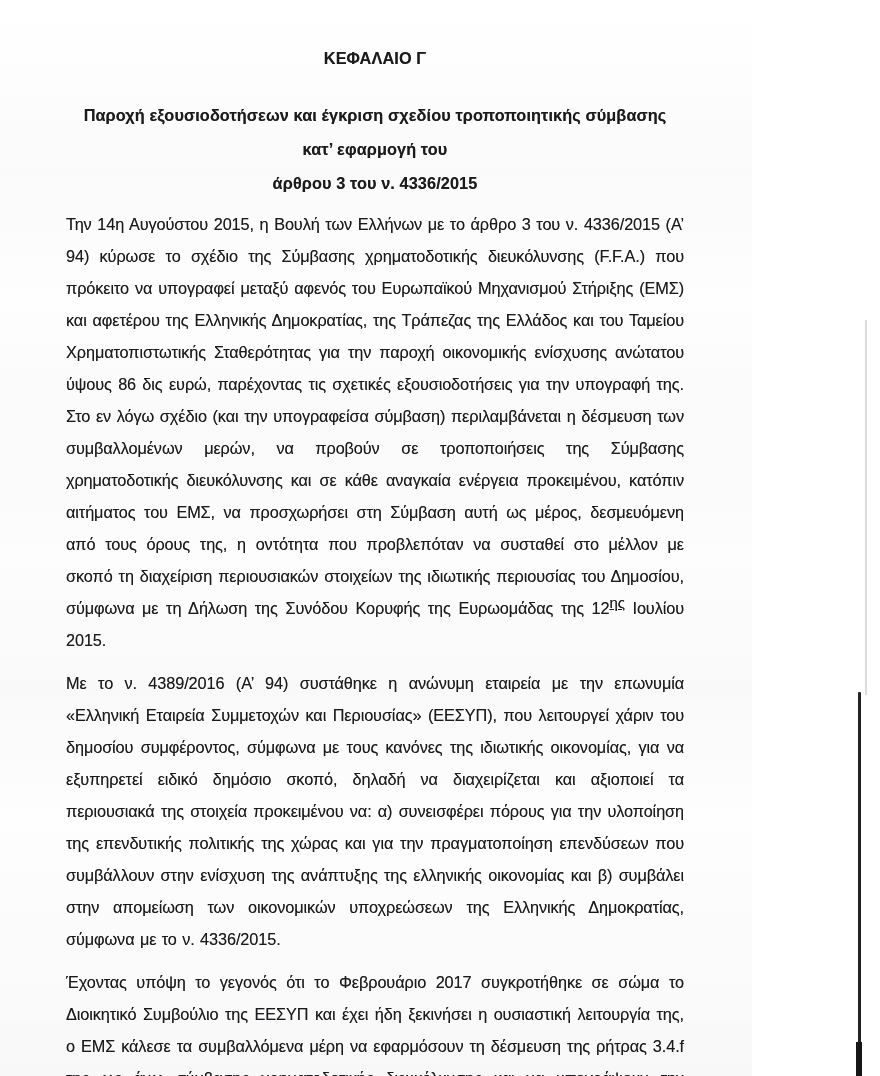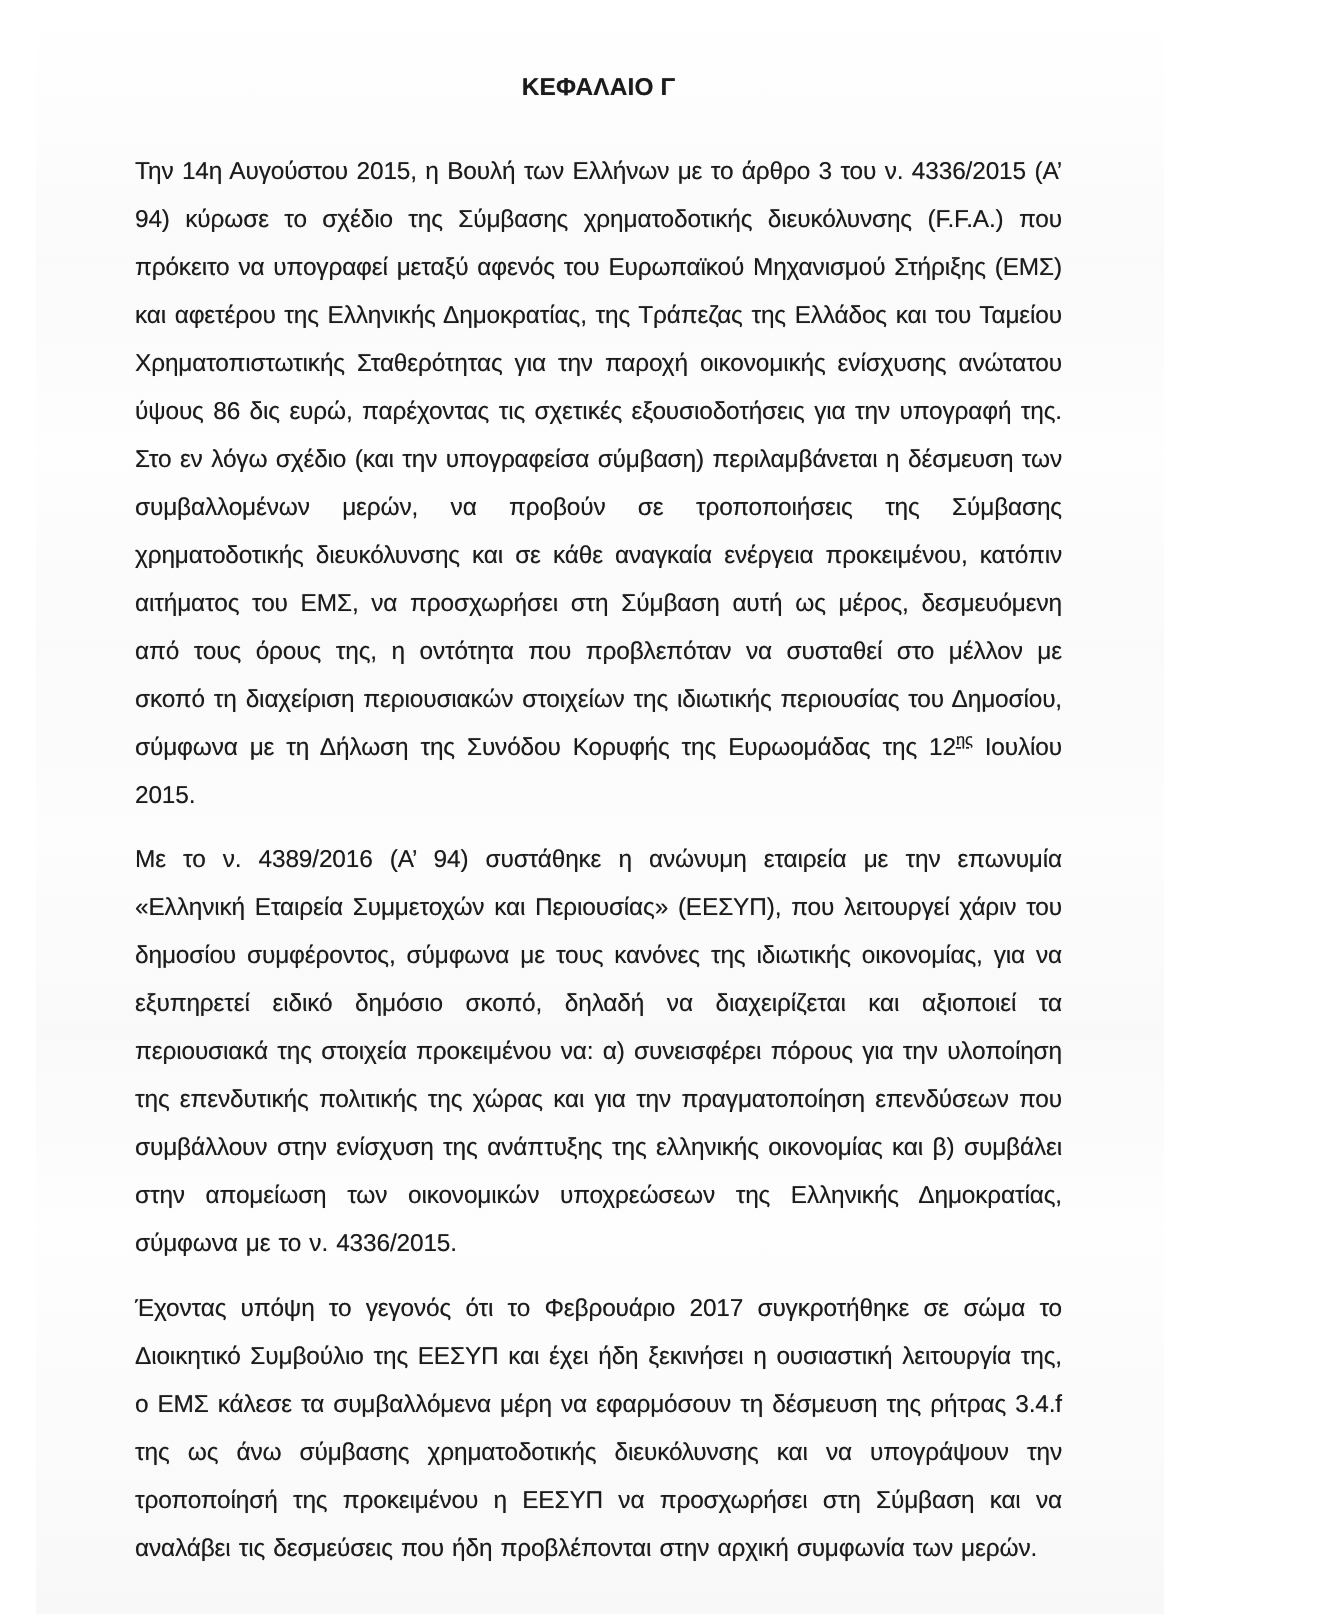--- a/index.html
+++ b/index.html
@@ -15,21 +15,20 @@
   .page {
     position: relative;
     width: 752px;
     height: 1076px;
     
     background: linear-gradient(180deg,
       #ffffff 0%, #fdfdfd 8%, #fafafb 16%, #fefefe 28%,
       #fafafb 40%, #fdfdfe 52%, #f9f9fa 64%, #fefefe 76%,
       #fbfbfc 88%, #f8f8f9 100%);
     color: var(--ink, #1b1b1d);
-    margin-left: 24px;
   }
   .doc {
     padding: 48px 68px 0 66px;
     text-shadow: 0 0 0.45px rgba(25,25,28,0.55); 
   }
   .heading {
     font-size: 16.3px;
     font-weight: 700;
     text-align: center;
     line-height: 20px;
@@ -41,21 +40,21 @@
   .heading.title    { line-height: 34px; margin: 0 0 8px 0; }
   p.body {
     font-size: 16.3px;
     line-height: 32px;
     text-align: justify;
     letter-spacing: -0.1px;
     word-spacing: 1px;
     margin: 0 0 11px 0;
   }
   p.body sup {
-    font-size: 11px;
+    font-size: 15px;
     line-height: 0;
     vertical-align: super;
     text-decoration: underline;
   }
   
   .scan-line {
     position: absolute;
     pointer-events: none;
   }
   .scan-line.faint {
@@ -78,20 +77,24 @@
 </head>
 <body>
 
 <div class="page" style="--ink: #1b1b1d;">
   <div class="doc">
 
     <div class="heading chapter">ΚΕΦΑΛΑΙΟ Γ</div>
 
 
 
+    <div class="heading title">
+      <span>Παροχή εξουσιοδοτήσεων και έγκριση σχεδίου τροποποιητικής σύμβασης κατ’ εφαρμογή του</span><br>
+      <span>άρθρου 3 του ν. 4336/2015</span>
+    </div>
 
     <p class="body"><span>Την 14η Αυγούστου 2015, η Βουλή των Ελλήνων με το άρθρο 3 του ν. 4336/2015 (Α’ 94) κύρωσε το σχέδιο της Σύμβασης χρηματοδοτικής διευκόλυνσης (F.F.A.) που πρόκειτο να υπογραφεί μεταξύ αφενός του Ευρωπαϊκού Μηχανισμού Στήριξης (ΕΜΣ) και αφετέρου της Ελληνικής Δημοκρατίας, της Τράπεζας της Ελλάδος και του Ταμείου Χρηματοπιστωτικής Σταθερότητας για την παροχή οικονομικής ενίσχυσης ανώτατου ύψους 86 δις ευρώ, παρέχοντας τις σχετικές εξουσιοδοτήσεις για την υπογραφή της.  Στο εν λόγω σχέδιο (και την υπογραφείσα σύμβαση) περιλαμβάνεται η δέσμευση των συμβαλλομένων μερών, να προβούν σε τροποποιήσεις της Σύμβασης χρηματοδοτικής διευκόλυνσης και σε κάθε αναγκαία ενέργεια προκειμένου, κατόπιν αιτήματος του ΕΜΣ, να προσχωρήσει στη Σύμβαση αυτή ως μέρος, δεσμευόμενη από τους όρους της, η οντότητα που προβλεπόταν να συσταθεί στο μέλλον με σκοπό τη διαχείριση περιουσιακών στοιχείων της ιδιωτικής περιουσίας του Δημοσίου, σύμφωνα με τη Δήλωση της Συνόδου Κορυφής της Ευρωομάδας της 12</span><sup>ης</sup><span> Ιουλίου 2015.</span></p>
 
     <p class="body">Με το ν. 4389/2016 (Α’ 94) συστάθηκε η ανώνυμη εταιρεία με την επωνυμία «Ελληνική Εταιρεία Συμμετοχών και Περιουσίας» (ΕΕΣΥΠ), που λειτουργεί χάριν του δημοσίου συμφέροντος, σύμφωνα με τους κανόνες της ιδιωτικής οικονομίας, για να εξυπηρετεί ειδικό δημόσιο σκοπό, δηλαδή να διαχειρίζεται και αξιοποιεί τα περιουσιακά της στοιχεία προκειμένου να: α) συνεισφέρει πόρους για την υλοποίηση της επενδυτικής πολιτικής της χώρας και για την πραγματοποίηση επενδύσεων που συμβάλλουν στην ενίσχυση της ανάπτυξης της ελληνικής οικονομίας και β) συμβάλει στην απομείωση των οικονομικών υποχρεώσεων της Ελληνικής Δημοκρατίας, σύμφωνα με το ν. 4336/2015.</p>
 
     <p class="body">Έχοντας υπόψη το γεγονός ότι το Φεβρουάριο 2017 συγκροτήθηκε σε σώμα το Διοικητικό Συμβούλιο της ΕΕΣΥΠ και έχει ήδη ξεκινήσει η ουσιαστική λειτουργία της, ο ΕΜΣ κάλεσε τα συμβαλλόμενα μέρη να εφαρμόσουν τη δέσμευση της ρήτρας 3.4.f της ως άνω σύμβασης χρηματοδοτικής διευκόλυνσης και να υπογράψουν την τροποποίησή της προκειμένου η ΕΕΣΥΠ να προσχωρήσει στη Σύμβαση και να αναλάβει τις δεσμεύσεις που ήδη προβλέπονται στην αρχική συμφωνία των μερών.</p>
 
   </div>
 
   <div class="scan-line faint"></div>

